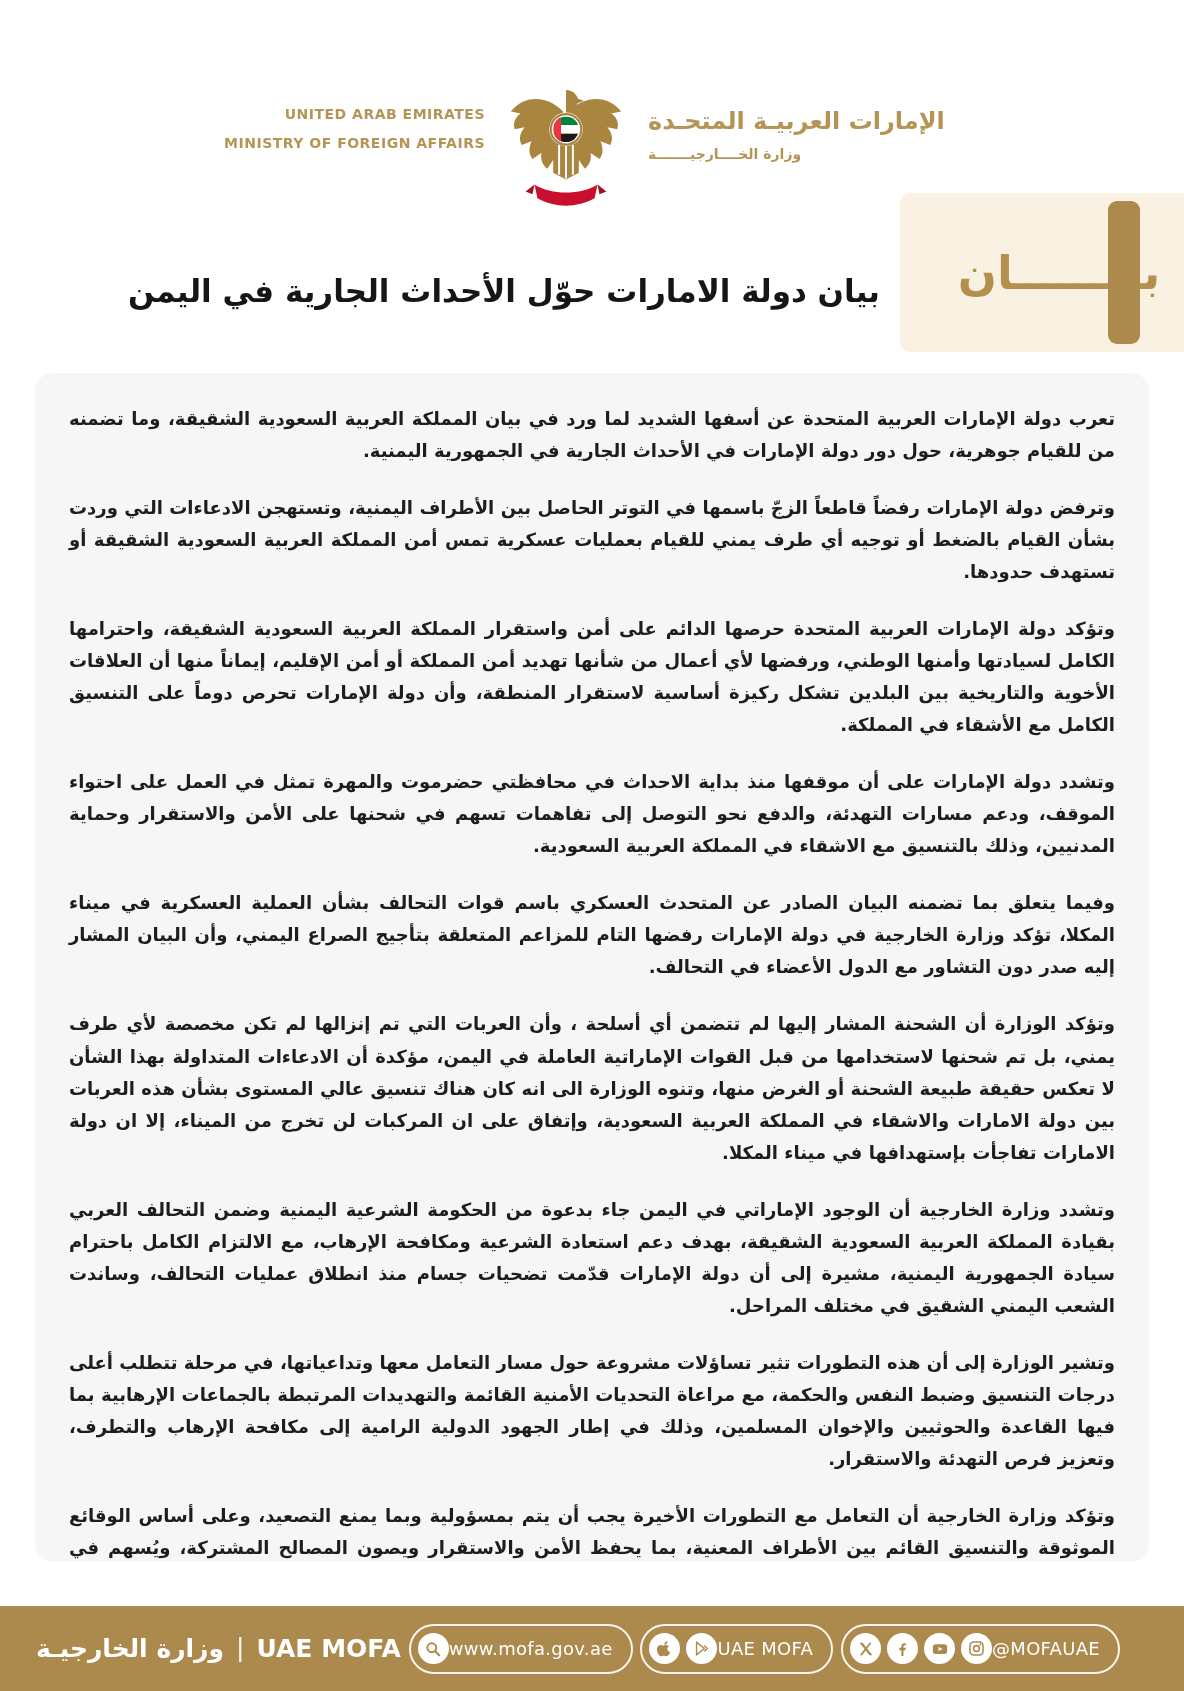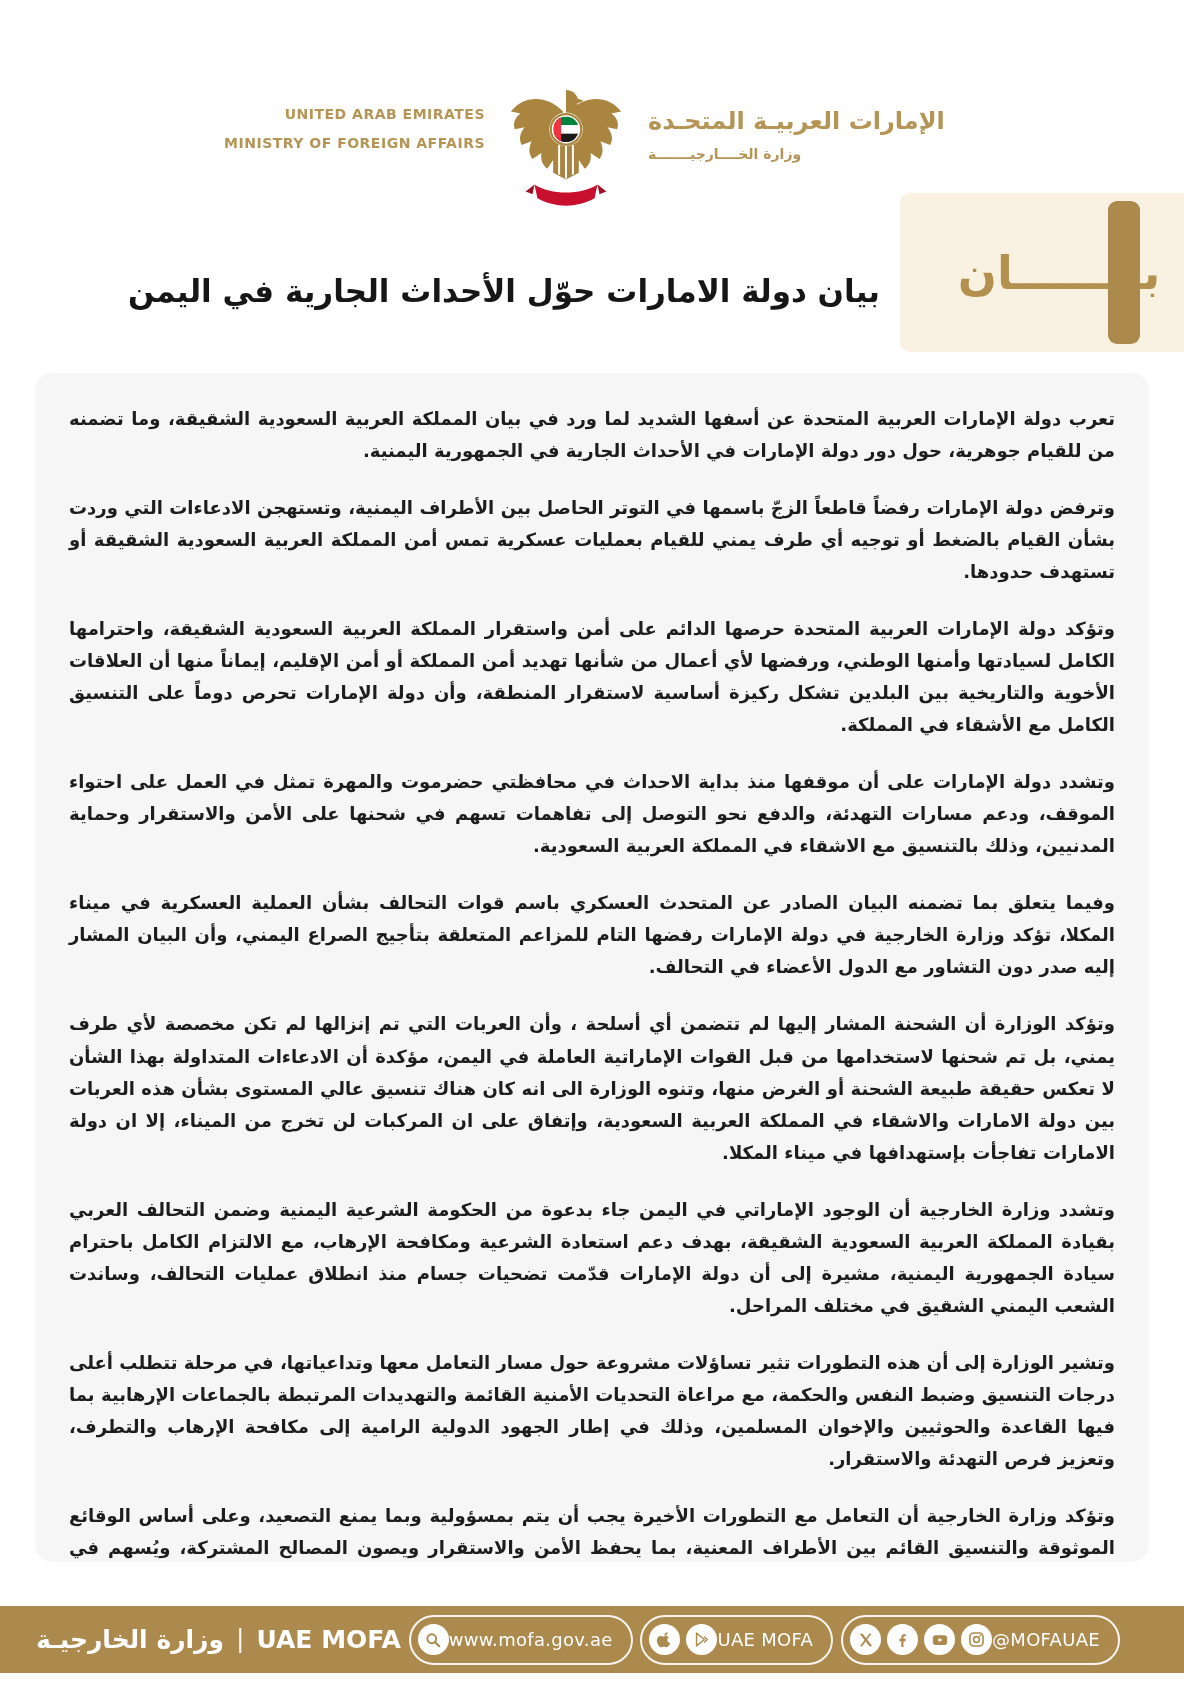--- a/index.html
+++ b/index.html
@@ -28,21 +28,21 @@
              color:#161616;font-size:31px;font-weight:700;line-height:44px;white-space:nowrap;}
 
   
   .statement{position:absolute;top:373px;left:35px;width:1114px;height:1189px;
              background:#f6f6f6;border-radius:18px;box-sizing:border-box;
              padding:30px 34px;direction:rtl;text-align:justify;overflow:hidden;}
   .statement p{margin:0 0 25px;color:#1d1d1d;font-size:18px;font-weight:700;line-height:1.78;}
   .statement p:last-child{margin-bottom:0;}
 
   
-  .footer{position:absolute;left:0;right:0;top:1606px;height:67px;background:#ac894c;
+  .footer{position:absolute;left:0;right:0;top:1606px;height:85px;background:#ac894c;
           display:flex;align-items:center;box-sizing:border-box;
           padding:0 64px 0 36px;justify-content:space-between;color:#fff;}
   .brand{display:flex;align-items:center;gap:12px;font-weight:700;font-size:25px;direction:ltr;white-space:nowrap;}
   .brand .sep{font-weight:400;opacity:.95;transform:translateY(-1px);}
   .pill{display:flex;align-items:center;height:46px;border:2px solid rgba(255,255,255,.92);
         border-radius:999px;padding:0 18px 0 7px;direction:ltr;white-space:nowrap;}
   .pill .label{font-size:18px;letter-spacing:.3px;}
   .circle{width:31px;height:31px;border-radius:50%;background:#fff;color:#ac894c;
           display:flex;align-items:center;justify-content:center;flex:0 0 auto;}
   .circle svg{display:block;}

